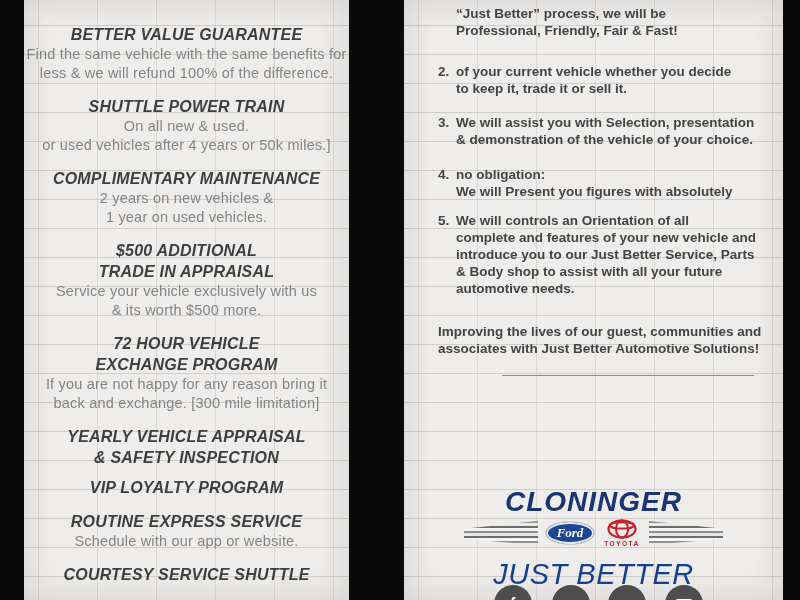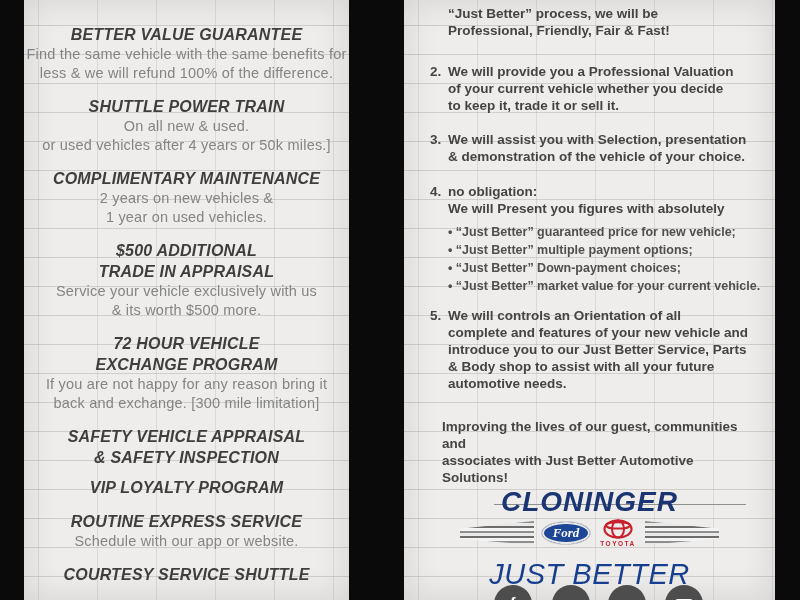--- a/index.html
+++ b/index.html
@@ -12,39 +12,39 @@
     background-color:#efedeb;
     background-image:
       linear-gradient(180deg, rgba(178,176,172,.5) 1px, rgba(0,0,0,0) 1px),
       linear-gradient(90deg, rgba(178,176,172,.33) 1px, rgba(0,0,0,0) 1px),
       linear-gradient(90deg, rgba(178,176,172,.33) 1px, rgba(0,0,0,0) 1px);
     background-size:100% 29px, 118px 58px, 118px 58px;
     background-position:0 -4px, 14px -4px, 73px 25px;
     box-shadow:inset 0 0 34px rgba(40,40,40,.14);
   }
   .panel-left{left:24px;width:325px;}
-  .panel-right{left:404px;width:371px;}
+  .panel-right{left:404px;width:371px;padding-left:8px;}
 
   
   .lp{padding-top:24px;text-align:center;}
   .sec{margin-bottom:13px;}
   .sec.tight{margin-bottom:9px;}
   .h{font-style:italic;font-weight:800;font-size:16px;line-height:21px;color:#3e3e3e;letter-spacing:.2px;}
   .b{font-weight:500;font-size:14.5px;line-height:19px;color:#848484;letter-spacing:.2px;}
 
   
   .rp{padding:5px 14px 0 26px;color:#444;font-weight:bold;font-size:13.5px;line-height:17px;}
   .intro{margin-left:18px;margin-bottom:24px;}
   .item{display:flex;align-items:flex-start;}
   .item .num{width:18px;flex:0 0 18px;}
   .item.i2{margin-bottom:17px;}
   .item.i3{margin-bottom:18px;}
   .item.i4{margin-bottom:12px;}
   .bullets{margin-top:6px;font-size:12.5px;line-height:18px;color:#4f4f4f;}
-  .closing{margin-top:26px;margin-left:12px;}
+  .closing{margin-top:26px;margin-left:0;}
   .divider{margin:18px 0 0 64px;width:252px;height:1px;background:#8f8f8f;}
 
   
   .logo{position:absolute;left:0;top:487px;width:100%;text-align:center;}
   .dealer{font-style:italic;font-weight:900;font-size:28px;line-height:30px;color:#1a3572;letter-spacing:1px;}
   .wingrow{display:flex;align-items:center;justify-content:center;gap:7px;height:34px;margin-top:-1px;}
   .wing{width:74px;height:24px;
     background:repeating-linear-gradient(180deg,#8e8e8e 0 2px,#e9e9e9 2px 5px,#6c6c6c 5px 7px,#f4f4f4 7px 10px);}
   .wing.left{clip-path:polygon(0 32%,100% 0,100% 100%,0 74%);}
   .wing.right{clip-path:polygon(0 0,100% 32%,100% 74%,0 100%);}
@@ -89,21 +89,21 @@
       <div class="b">Service your vehicle exclusively with us</div>
       <div class="b">&amp; its worth $500 more.</div>
     </div>
     <div class="sec">
       <div class="h">72 HOUR VEHICLE</div>
       <div class="h">EXCHANGE PROGRAM</div>
       <div class="b">If you are not happy for any reason bring it</div>
       <div class="b">back and exchange. [300 mile limitation]</div>
     </div>
     <div class="sec tight">
-      <div class="h">SAFETY VEHICLE APPRAISAL</div>
+      <div class="h">YEARLY VEHICLE APPRAISAL</div>
       <div class="h">&amp; SAFETY INSPECTION</div>
     </div>
     <div class="sec">
       <div class="h">VIP LOYALTY PROGRAM</div>
     </div>
     <div class="sec">
       <div class="h">ROUTINE EXPRESS SERVICE</div>
       <div class="b">Schedule with our app or website.</div>
     </div>
     <div class="sec">
@@ -114,43 +114,36 @@
 
 <div class="panel panel-right">
   <div class="rp">
     <div class="intro">
       <div>“Just Better” process, we will be</div>
       <div>Professional, Friendly, Fair &amp; Fast!</div>
     </div>
     <div class="item i2">
       <span class="num">2.</span>
       <div>
-        <div>We will provide you a Professional Valuation</div>
         <div>of your current vehicle whether you decide</div>
         <div>to keep it, trade it or sell it.</div>
       </div>
     </div>
     <div class="item i3">
       <span class="num">3.</span>
       <div>
         <div>We will assist you with Selection, presentation</div>
         <div>&amp; demonstration of the vehicle of your choice.</div>
       </div>
     </div>
     <div class="item i4">
       <span class="num">4.</span>
       <div>
         <div>no obligation:</div>
         <div>We will Present you figures with absolutely</div>
-        <div class="bullets">
-          <div>• “Just Better” guaranteed price for new vehicle;</div>
-          <div>• “Just Better” multiple payment options;</div>
-          <div>• “Just Better” Down-payment choices;</div>
-          <div>• “Just Better” market value for your current vehicle.</div>
-        </div>
       </div>
     </div>
     <div class="item i5">
       <span class="num">5.</span>
       <div>
         <div>We will controls an Orientation of all</div>
         <div>complete and features of your new vehicle and</div>
         <div>introduce you to our Just Better Service, Parts</div>
         <div>&amp; Body shop to assist  with all your future</div>
         <div>automotive needs.</div>

